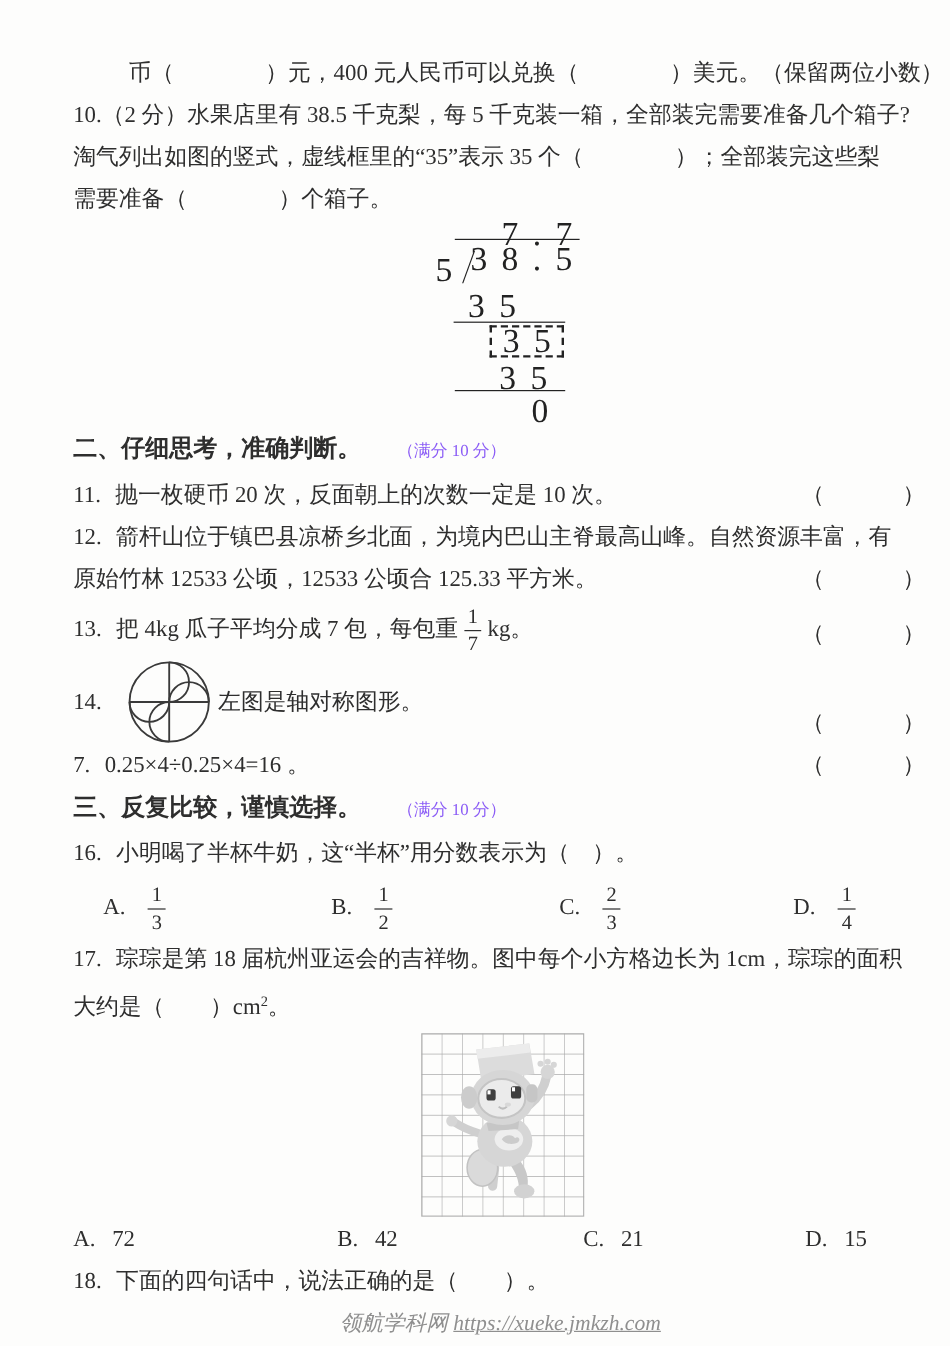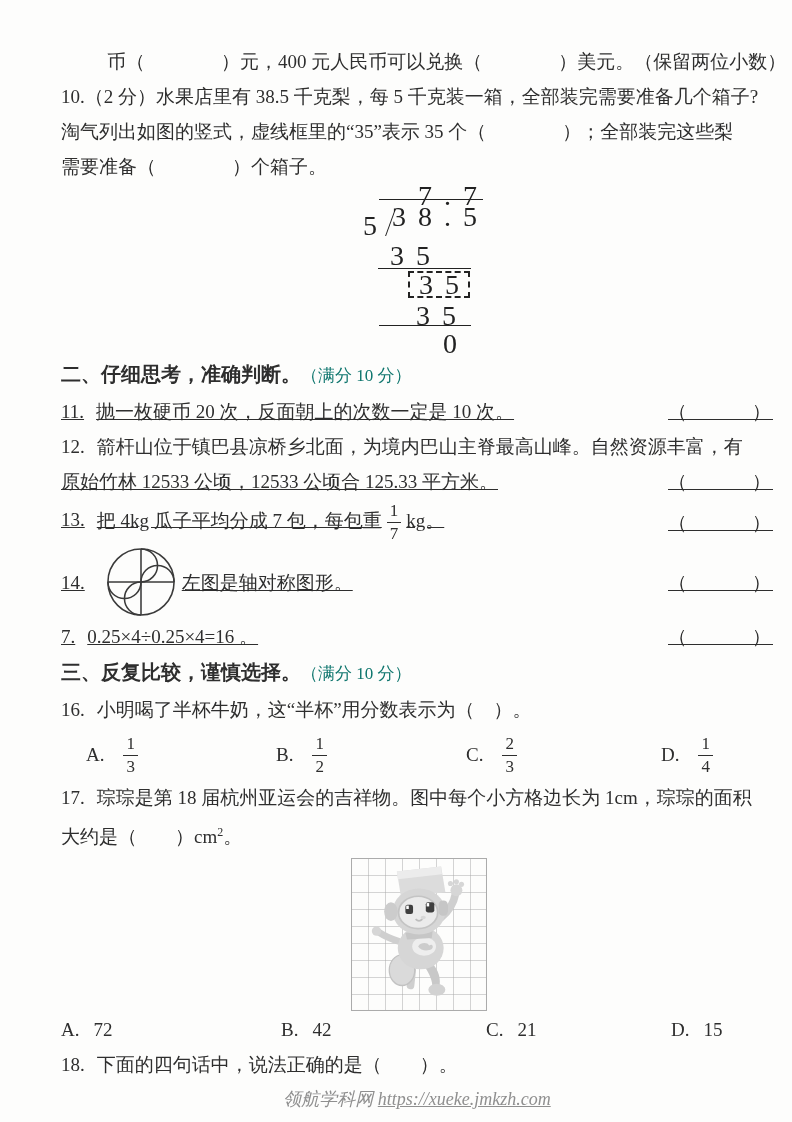--- a/index.html
+++ b/index.html
@@ -6,26 +6,26 @@
   body{
     width:792px;height:1122px;overflow:hidden;
     background:#fdfdfc;color:#2e2e2e;
     font-family:"Liberation Serif","DejaVu Serif",serif;
   }
   .page{position:relative;width:712px;padding:44px 40px 0 61px;}
   .line{font-size:19px;line-height:35px;white-space:nowrap;}
   .indent{padding-left:46px;}
   .qno{margin-right:12px;}
   
-  .tf{display:flex;justify-content:space-between;align-items:center;font-size:19px;line-height:35px;text-decoration:underline;}
+  .tf{display:flex;justify-content:space-between;align-items:flex-end;font-size:19px;line-height:35px;}
   .tf .blank{letter-spacing:2px;}
   
   .sec-title{font-size:20px;line-height:37px;}
   .sec-title b{font-weight:bold;}
-  .sec-title .score{font-weight:normal;font-size:17px;color:#0f766e;}
+  .sec-title .score{font-weight:normal;font-size:14px;color:#8b5cf6;margin-left:30px;}
   
   .longdiv{position:relative;width:130px;height:166px;margin:2px 0 4px 302px;
     font-size:28px;word-spacing:5px;color:#222;}
   .ld-q{position:absolute;left:55px;top:-6px;}
   .ld-divisor{position:absolute;left:0;top:24px;}
   .ld-slash{position:absolute;left:17px;top:23px;width:10px;height:27px;
     border-right:1.8px solid #222;transform:skewX(-20deg);}
   .ld-dividend{position:absolute;left:16px;top:13px;padding:1px 6px 0 13px;
     border-top:1.8px solid #222;}
   .ld-s1{position:absolute;left:27px;top:54px;}

